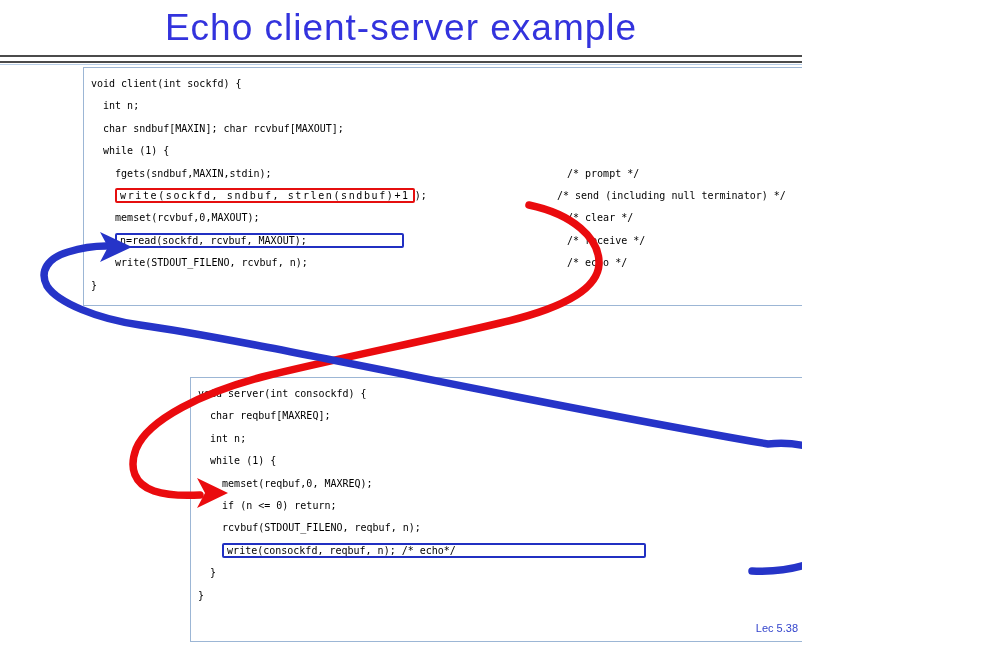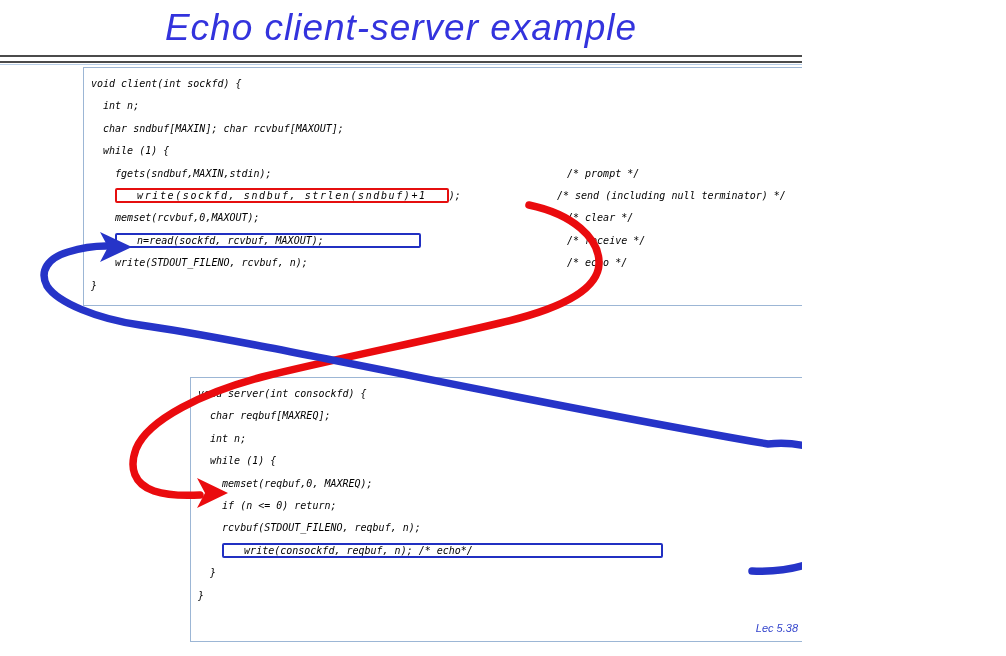--- a/index.html
+++ b/index.html
@@ -1,18 +1,18 @@
 <!DOCTYPE html>
 <html><head>
 <meta charset="utf-8">
 <style>
   html,body{margin:0;padding:0;background:#fff;}
   .slide{
     position:relative;width:802px;height:656px;background:#ffffff;
-    overflow:hidden;font-family:"Liberation Sans",sans-serif;font-style:italic;
+    overflow:hidden;font-family:"Liberation Sans",sans-serif;
   }
   
   .title{
     position:absolute;left:0;top:7px;width:100%;text-align:center;
     font-size:37px;letter-spacing:1px;color:#3333dd;
     font-family:"Liberation Sans",sans-serif;
   }
   .rule{
     position:absolute;left:0;top:55px;width:100%;height:4px;
     border-top:2.5px solid #4b4b4b;border-bottom:2.5px solid #4b4b4b;
@@ -26,21 +26,21 @@
     position:absolute;background:#fff;border:1.5px solid #9cb6d5;
     font-family:"DejaVu Sans Mono","Liberation Mono",monospace;
     font-size:10px;line-height:22.4px;color:#000;
     padding:5px 0 0 7px;box-sizing:border-box;
   }
   .client-box{left:83px;top:67px;width:900px;height:239px;}
   .server-box{left:190px;top:377px;width:662px;height:265px;}
   .line{position:relative;white-space:pre;height:22.4px;}
   .cm{position:absolute;left:476px;top:0;white-space:pre;}
   
-  .hl{border-radius:2px;padding:0 20px;}
+  .hl{border-radius:2px;padding:0 3px;}
   .hl-red{border:2.5px solid #e50f0f;}
   .hl-blue{border:2.5px solid #2130c2;}
   .stretch{letter-spacing:1.6px;}
   .wide-c{padding-right:95px;}
   .wide-s{padding-right:188px;}
   
   .footer-course{position:absolute;left:268px;top:620px;font-size:15.5px;color:#3344cc;}
   .footer-page{position:absolute;right:4px;top:622px;font-size:11px;color:#3344cc;}
   
   .overlay{position:absolute;left:0;top:0;width:1006px;height:656px;pointer-events:none;z-index:10;}

